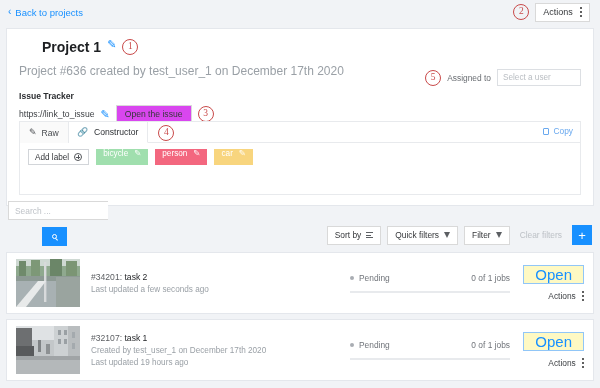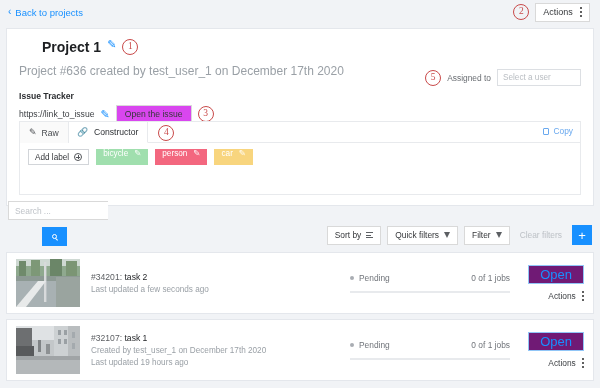--- a/index.html
+++ b/index.html
@@ -203,22 +203,22 @@
   .status-left { display: flex; align-items: center; gap: 5px; font-size: 8.4px; color: #70747a; }
   .status-dot { width: 4px; height: 4px; border-radius: 50%; background: #a9adb3; display: inline-block; }
   .status-right { font-size: 8.4px; color: #70747a; }
   .progress { height: 2px; background: #e8eaed; margin-top: 8px; }
 
   .task-right {
     width: 74px; flex: none;
     display: flex; flex-direction: column; align-items: flex-end; gap: 7px;
   }
   .open-btn {
-    border: 1px solid #91c6f7; background: #701a75; color: #1890ff;
-    height: 19px; padding: 0 11px; font-size: 13px; cursor: pointer;
+    border: 1px solid #91c6f7; background: #fef9c3; color: #1890ff;
+    height: 19px; padding: 0 11px; font-size: 15px; cursor: pointer;
     display: flex; align-items: center;
   }
   .row-actions {
     display: flex; align-items: center; gap: 6px;
     font-size: 8.4px; color: #3c3f43; cursor: pointer;
   }
 </style>
 </head>
 <body>
 

